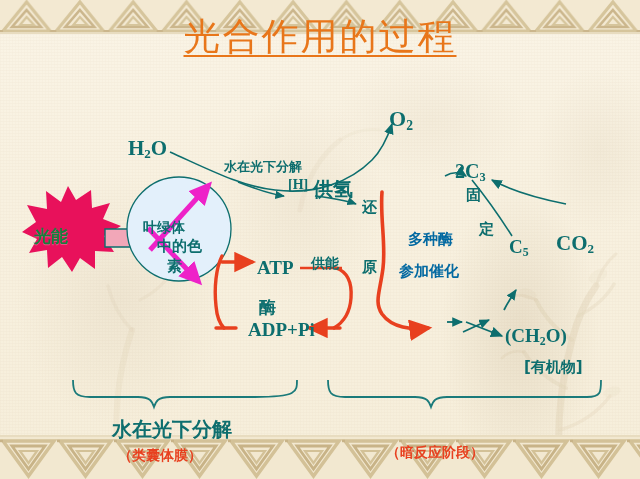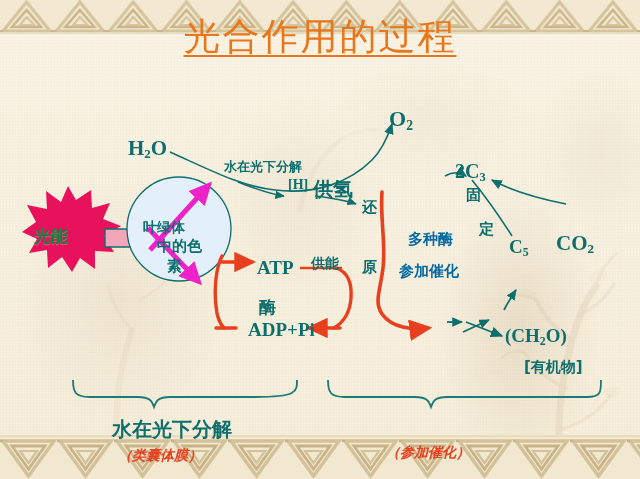--- a/index.html
+++ b/index.html
@@ -45,21 +45,21 @@
     text-decoration-thickness:2px;
     z-index:6;
   }
   
   #diagram{position:absolute;left:0;top:0;width:640px;height:479px;z-index:4;}
 
   
   .lbl{position:absolute;white-space:nowrap;z-index:5;line-height:1;}
   .teal{color:#0d6e6e;}
   .orange{color:#0369a1;}
-  .red{color:#e8401f;font-style:italic;}
+  .red{color:#e8401f;}
   .cn{font-family:"DejaVu Sans","Liberation Sans",sans-serif;font-weight:700;margin-top:8px;}
   .sf{font-family:Liberation Serif, serif;font-weight:700;}
 
   #lbl-h2o{left:128px;top:138px;font-size:21px;}
   #lbl-water-decomp{left:224px;top:152px;font-size:13px;}
   #lbl-H{left:288px;top:178px;font-size:14px;}
   #lbl-gongqing{left:313px;top:171px;font-size:20px;}
   #lbl-o2{left:389px;top:108px;font-size:22px;}
   #lbl-huan{left:362px;top:192px;font-size:15px;}
   #lbl-yuan{left:362px;top:252px;font-size:15px;}
@@ -280,15 +280,15 @@
   <div class="lbl cn teal" id="lbl-pig2">中的色</div>
   <div class="lbl cn teal" id="lbl-pig3">素</div>
 
   <div class="lbl sf teal" id="lbl-atp">ATP</div>
   <div class="lbl sf teal" id="lbl-adp">ADP+Pi</div>
   <div class="lbl cn teal" id="lbl-enzyme">酶</div>
   <div class="lbl cn teal" id="lbl-gongneng">供能</div>
 
   <div class="lbl cn teal" id="lbl-stage1">水在光下分解</div>
   <div class="lbl cn red" id="lbl-stage1sub">（类囊体膜）</div>
-  <div class="lbl cn red" id="lbl-stage2sub">（参加催化）</div>
+  <div class="lbl cn red" id="lbl-stage2sub">（暗反应阶段）</div>
 
 </div>
 
 </body></html>

